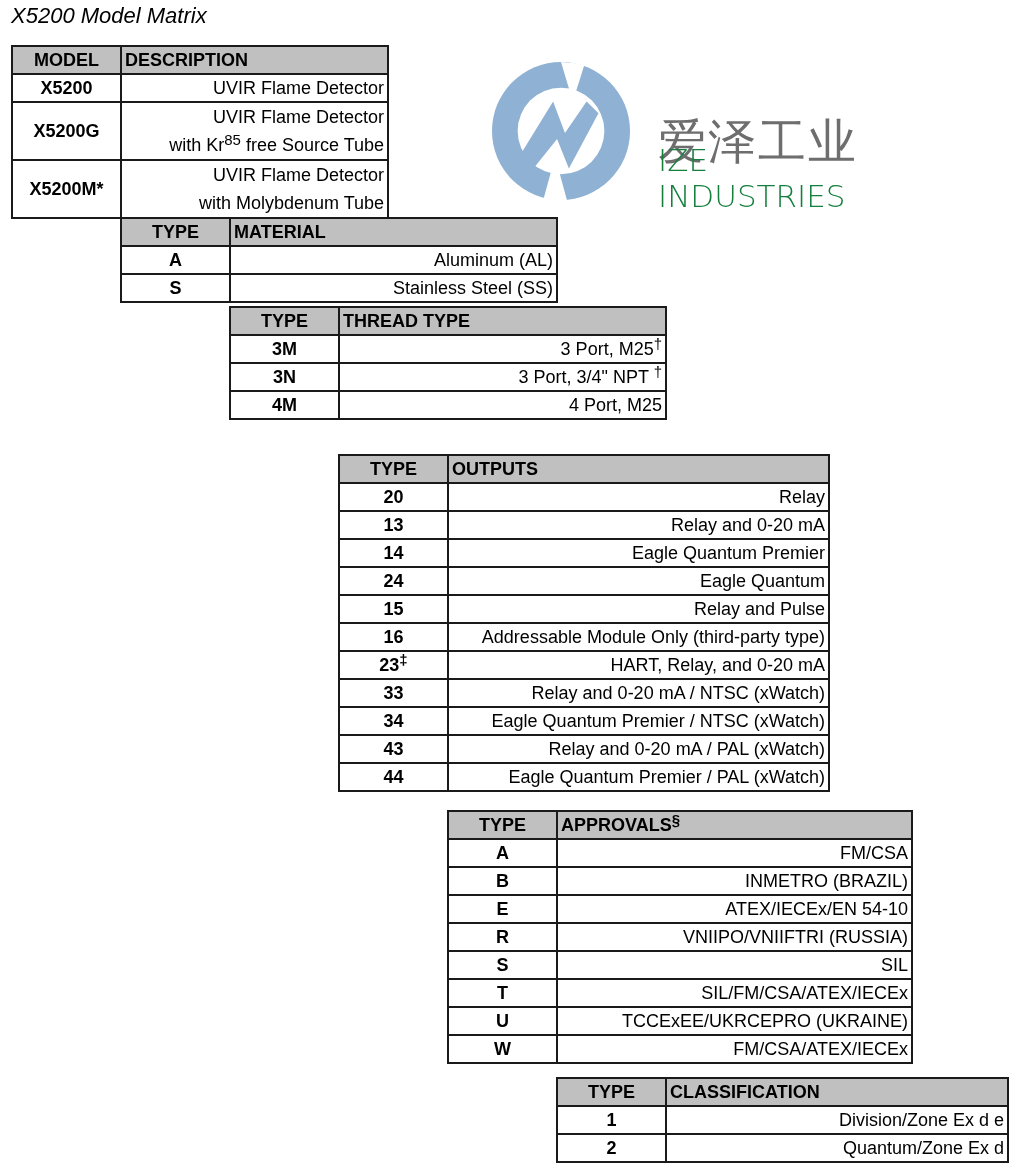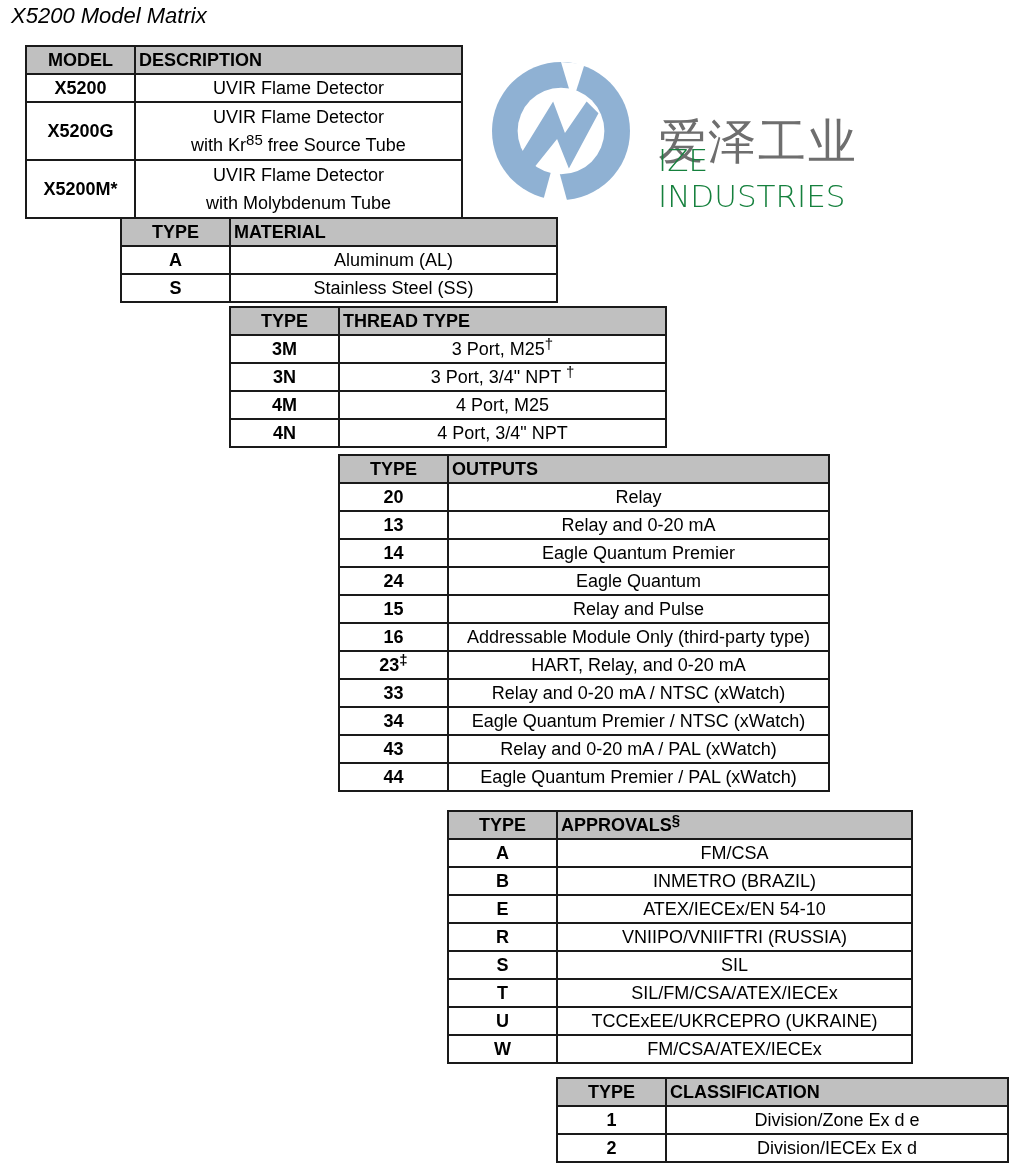--- a/index.html
+++ b/index.html
@@ -3,24 +3,24 @@
 <meta charset="utf-8">
 <style>
   html, body { margin: 0; padding: 0; background: #ffffff; }
   body { width: 1021px; height: 1175px; position: relative; overflow: hidden;
          font-family: "Liberation Sans", sans-serif; color: #000; }
   .title { position: absolute; left: 11px; top: 3px; font-size: 22px; font-style: italic; }
   table.mx { position: absolute; border-collapse: collapse; font-size: 18px; }
   table.mx td, table.mx th { border: 2px solid #1a1a1a; padding: 0 3px; height: 26px; line-height: 26px; }
   table.mx th { background: #c0c0c0; font-weight: bold; text-align: left; }
   table.mx th.c, table.mx td.c { text-align: center; font-weight: bold; }
-  table.mx td.d { text-align: center; font-weight: normal; }
+  table.mx td.d { text-align: right; font-weight: normal; }
   table.mx td.tall { height: 52px; line-height: 28px; }
   sup { font-size: 15px; line-height: 0; vertical-align: 6px; }
-  #t-model { left: 25px; top: 45px; width: 438px; }
+  #t-model { left: 11px; top: 45px; width: 378px; }
   #t-model col.a { width: 109px; }
   #t-material { left: 120px; top: 217px; width: 438px; }
   #t-material col.a { width: 109px; }
   #t-thread { left: 229px; top: 306px; width: 438px; }
   #t-thread col.a { width: 109px; }
   #t-outputs { left: 338px; top: 454px; width: 492px; }
   #t-outputs col.a { width: 109px; }
   #t-approvals { left: 447px; top: 810px; width: 466px; }
   #t-approvals col.a { width: 109px; }
   #t-class { left: 556px; top: 1077px; width: 453px; }
@@ -116,24 +116,20 @@
     <td class="d"><span>3 Port, M25</span><sup>†</sup></td>
   </tr>
   <tr>
     <td class="c">3N</td>
     <td class="d"><span>3 Port, 3/4" NPT</span> <sup>†</sup></td>
   </tr>
   <tr>
     <td class="c">4M</td>
     <td class="d">4 Port, M25</td>
   </tr>
-  <tr>
-    <td class="c">4N</td>
-    <td class="d">4 Port, 3/4" NPT</td>
-  </tr>
 </tbody>
   </table>
 
 <table class="mx" id="t-outputs">
   <colgroup>
       <col class="a">
       <col>
     </colgroup>
   <tbody>
       <tr>
@@ -241,16 +237,16 @@
       <tr>
     <th class="c">TYPE</th>
     <th>CLASSIFICATION</th>
   </tr>
   <tr>
         <td class="c">1</td>
         <td class="d">Division/Zone Ex d e</td>
       </tr>
   <tr>
         <td class="c">2</td>
-        <td class="d">Division/IECEx Ex d</td>
+        <td class="d">Quantum/Zone Ex d</td>
       </tr>
 </tbody>
   </table>
 
 </body></html>

